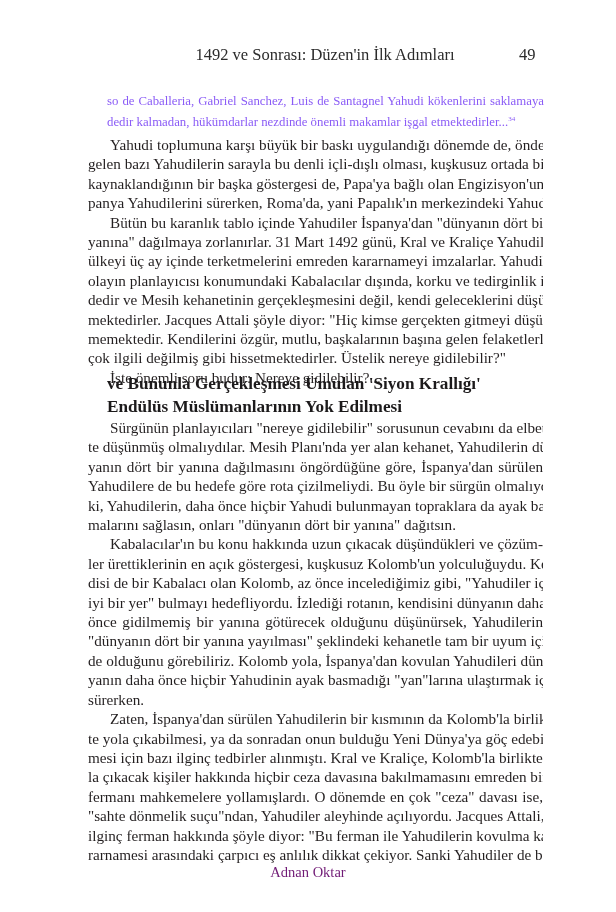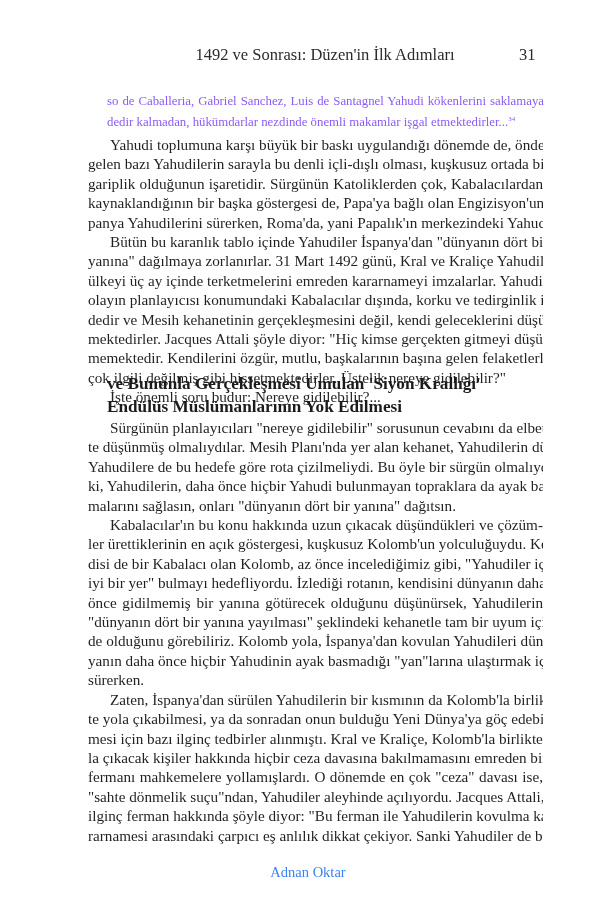--- a/index.html
+++ b/index.html
@@ -10,40 +10,39 @@
   .footnote { position: absolute; top: 92px; left: 107px; width: 437px; font-size: 12.8px; line-height: 18px; text-align: justify; color: #8b5cf6; }
   .footnote .line { display: block; white-space: nowrap; text-align-last: justify; }
   .footnote .line.last { text-align-last: left; }
   .footnote sup { font-size: 7px; vertical-align: 5px; }
   .body-block { position: absolute; left: 88px; width: 455px; font-size: 15.2px; line-height: 19.4px; color: #231f20; }
   .line { display: block; white-space: nowrap; text-align: justify; text-align-last: justify; overflow: hidden; }
   .line.indent { padding-left: 22px; }
   .line.last { text-align-last: left; }
   .heading { position: absolute; left: 107px; top: 372px; width: 440px; font-weight: bold; font-size: 17.2px; line-height: 23px; color: #1c1a1b; }
   .heading .hline { display: block; white-space: nowrap; }
-  .footer { position: absolute; top: 864px; left: 0; width: 616px; text-align: center; font-size: 14.5px; color: #3b82f6; }
+  .footer { position: absolute; top: 864px; left: 0; width: 616px; text-align: center; font-size: 14.5px; color: #701a75; }
 </style>
 </head>
 <body>
 
 <div class="page">
 
   <div class="running-head">1492 ve Sonrası: Düzen'in İlk Adımları</div>
-  <div class="page-number">31</div>
+  <div class="page-number">49</div>
 
   <div class="footnote">
     <span class="line">so de Caballeria, Gabriel Sanchez, Luis de Santagnel Yahudi kökenlerini saklamaya</span>
     <span class="line last"><span>dedir kalmadan, hükümdarlar nezdinde önemli makamlar işgal etmektedirler...</span><sup>34</sup></span>
   </div>
 
   <div class="body-block" style="top:135px;">
     <div>
       <span class="line indent">Yahudi toplumuna karşı büyük bir baskı uygulandığı dönemde de, önde</span>
       <span class="line">gelen bazı Yahudilerin sarayla bu denli içli-dışlı olması, kuşkusuz ortada bir</span>
-      <span class="line">gariplik olduğunun işaretidir. Sürgünün Katoliklerden çok, Kabalacılardan</span>
       <span class="line">kaynaklandığının bir başka göstergesi de, Papa'ya bağlı olan Engizisyon'un İs-</span>
       <span class="line">panya Yahudilerini sürerken, Roma'da, yani Papalık'ın merkezindeki Yahudi-</span>
     </div>
     <div>
       <span class="line indent">Bütün bu karanlık tablo içinde Yahudiler İspanya'dan "dünyanın dört bir</span>
       <span class="line">yanına" dağılmaya zorlanırlar. 31 Mart 1492 günü, Kral ve Kraliçe Yahudilerin</span>
       <span class="line">ülkeyi üç ay içinde terketmelerini emreden kararnameyi imzalarlar. Yahudiler,</span>
       <span class="line">olayın planlayıcısı konumundaki Kabalacılar dışında, korku ve tedirginlik için-</span>
       <span class="line">dedir ve Mesih kehanetinin gerçekleşmesini değil, kendi geleceklerini düşün-</span>
       <span class="line">mektedirler. Jacques Attali şöyle diyor: "Hiç kimse gerçekten gitmeyi düşün-</span>
@@ -57,20 +56,21 @@
 
   <div class="heading">
     <span class="hline">ve Bununla Gerçekleşmesi Umulan 'Siyon Krallığı'</span>
     <span class="hline">Endülüs Müslümanlarının Yok Edilmesi</span>
   </div>
 
   <div class="body-block" style="top:418px;">
     <div>
       <span class="line indent">Sürgünün planlayıcıları "nereye gidilebilir" sorusunun cevabını da elbet-</span>
       <span class="line">te düşünmüş olmalıydılar. Mesih Planı'nda yer alan kehanet, Yahudilerin dün-</span>
+      <span class="line">yanın dört bir yanına dağılmasını öngördüğüne göre, İspanya'dan sürülen</span>
       <span class="line">Yahudilere de bu hedefe göre rota çizilmeliydi. Bu öyle bir sürgün olmalıydı</span>
       <span class="line">ki, Yahudilerin, daha önce hiçbir Yahudi bulunmayan topraklara da ayak bas-</span>
       <span class="line last">malarını sağlasın, onları "dünyanın dört bir yanına" dağıtsın.</span>
     </div>
     <div>
       <span class="line indent">Kabalacılar'ın bu konu hakkında uzun çıkacak düşündükleri ve çözüm-</span>
       <span class="line">ler ürettiklerinin en açık göstergesi, kuşkusuz Kolomb'un yolculuğuydu. Ken-</span>
       <span class="line">disi de bir Kabalacı olan Kolomb, az önce incelediğimiz gibi, "Yahudiler için</span>
       <span class="line">iyi bir yer" bulmayı hedefliyordu. İzlediği rotanın, kendisini dünyanın daha</span>
       <span class="line">önce gidilmemiş bir yanına götürecek olduğunu düşünürsek, Yahudilerin</span>

